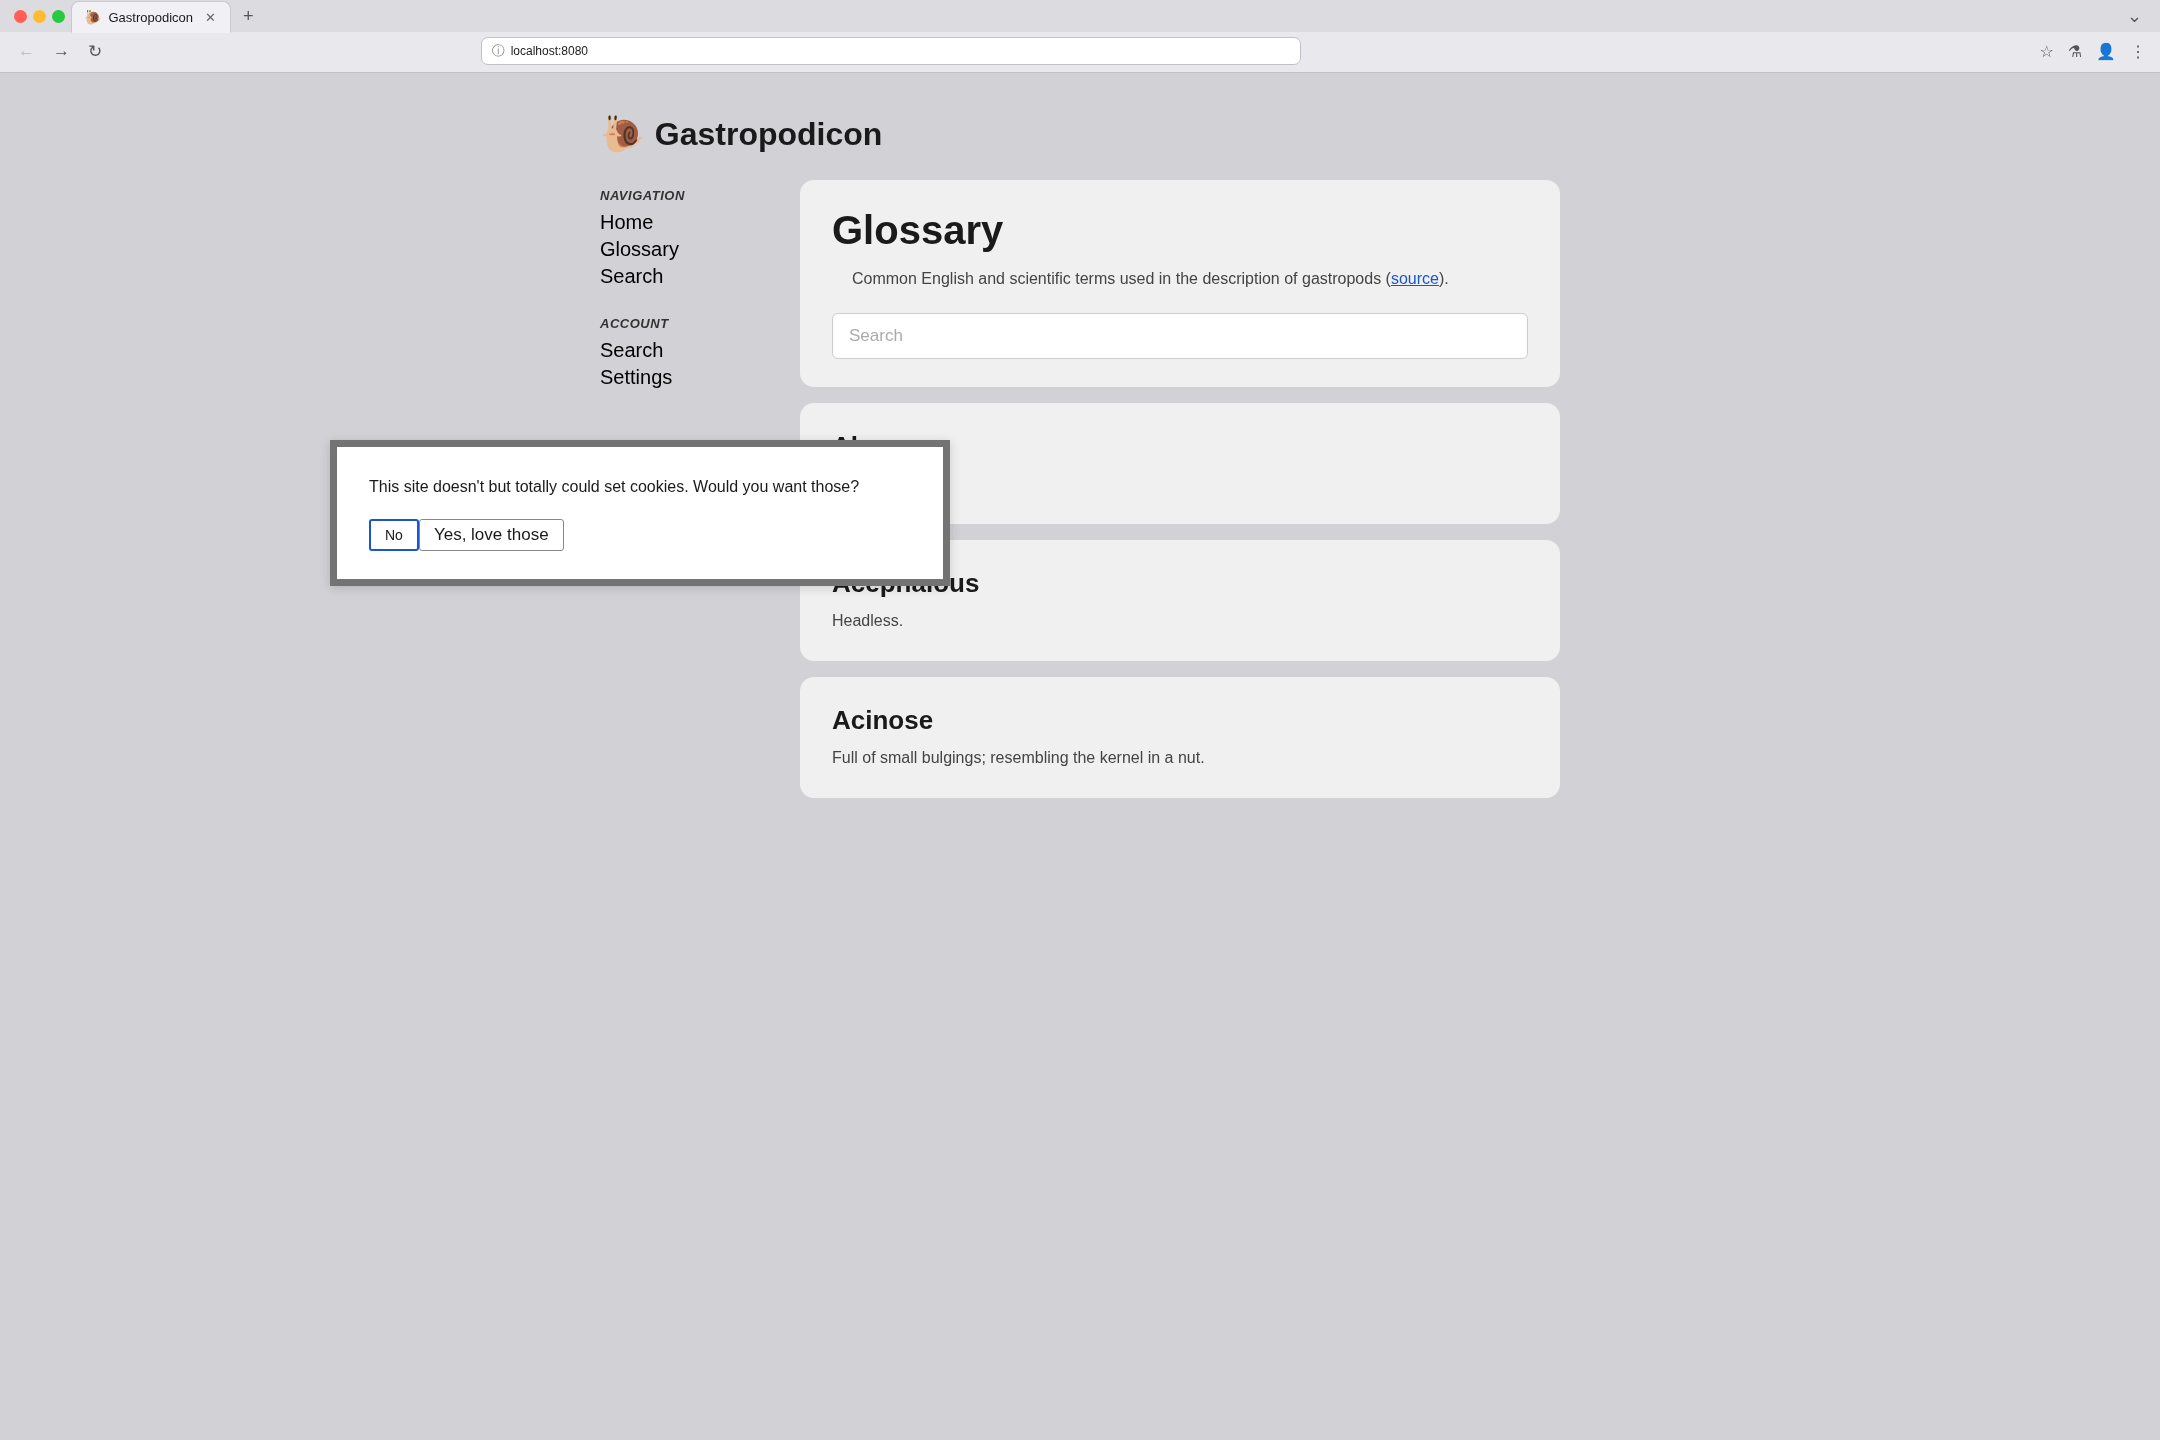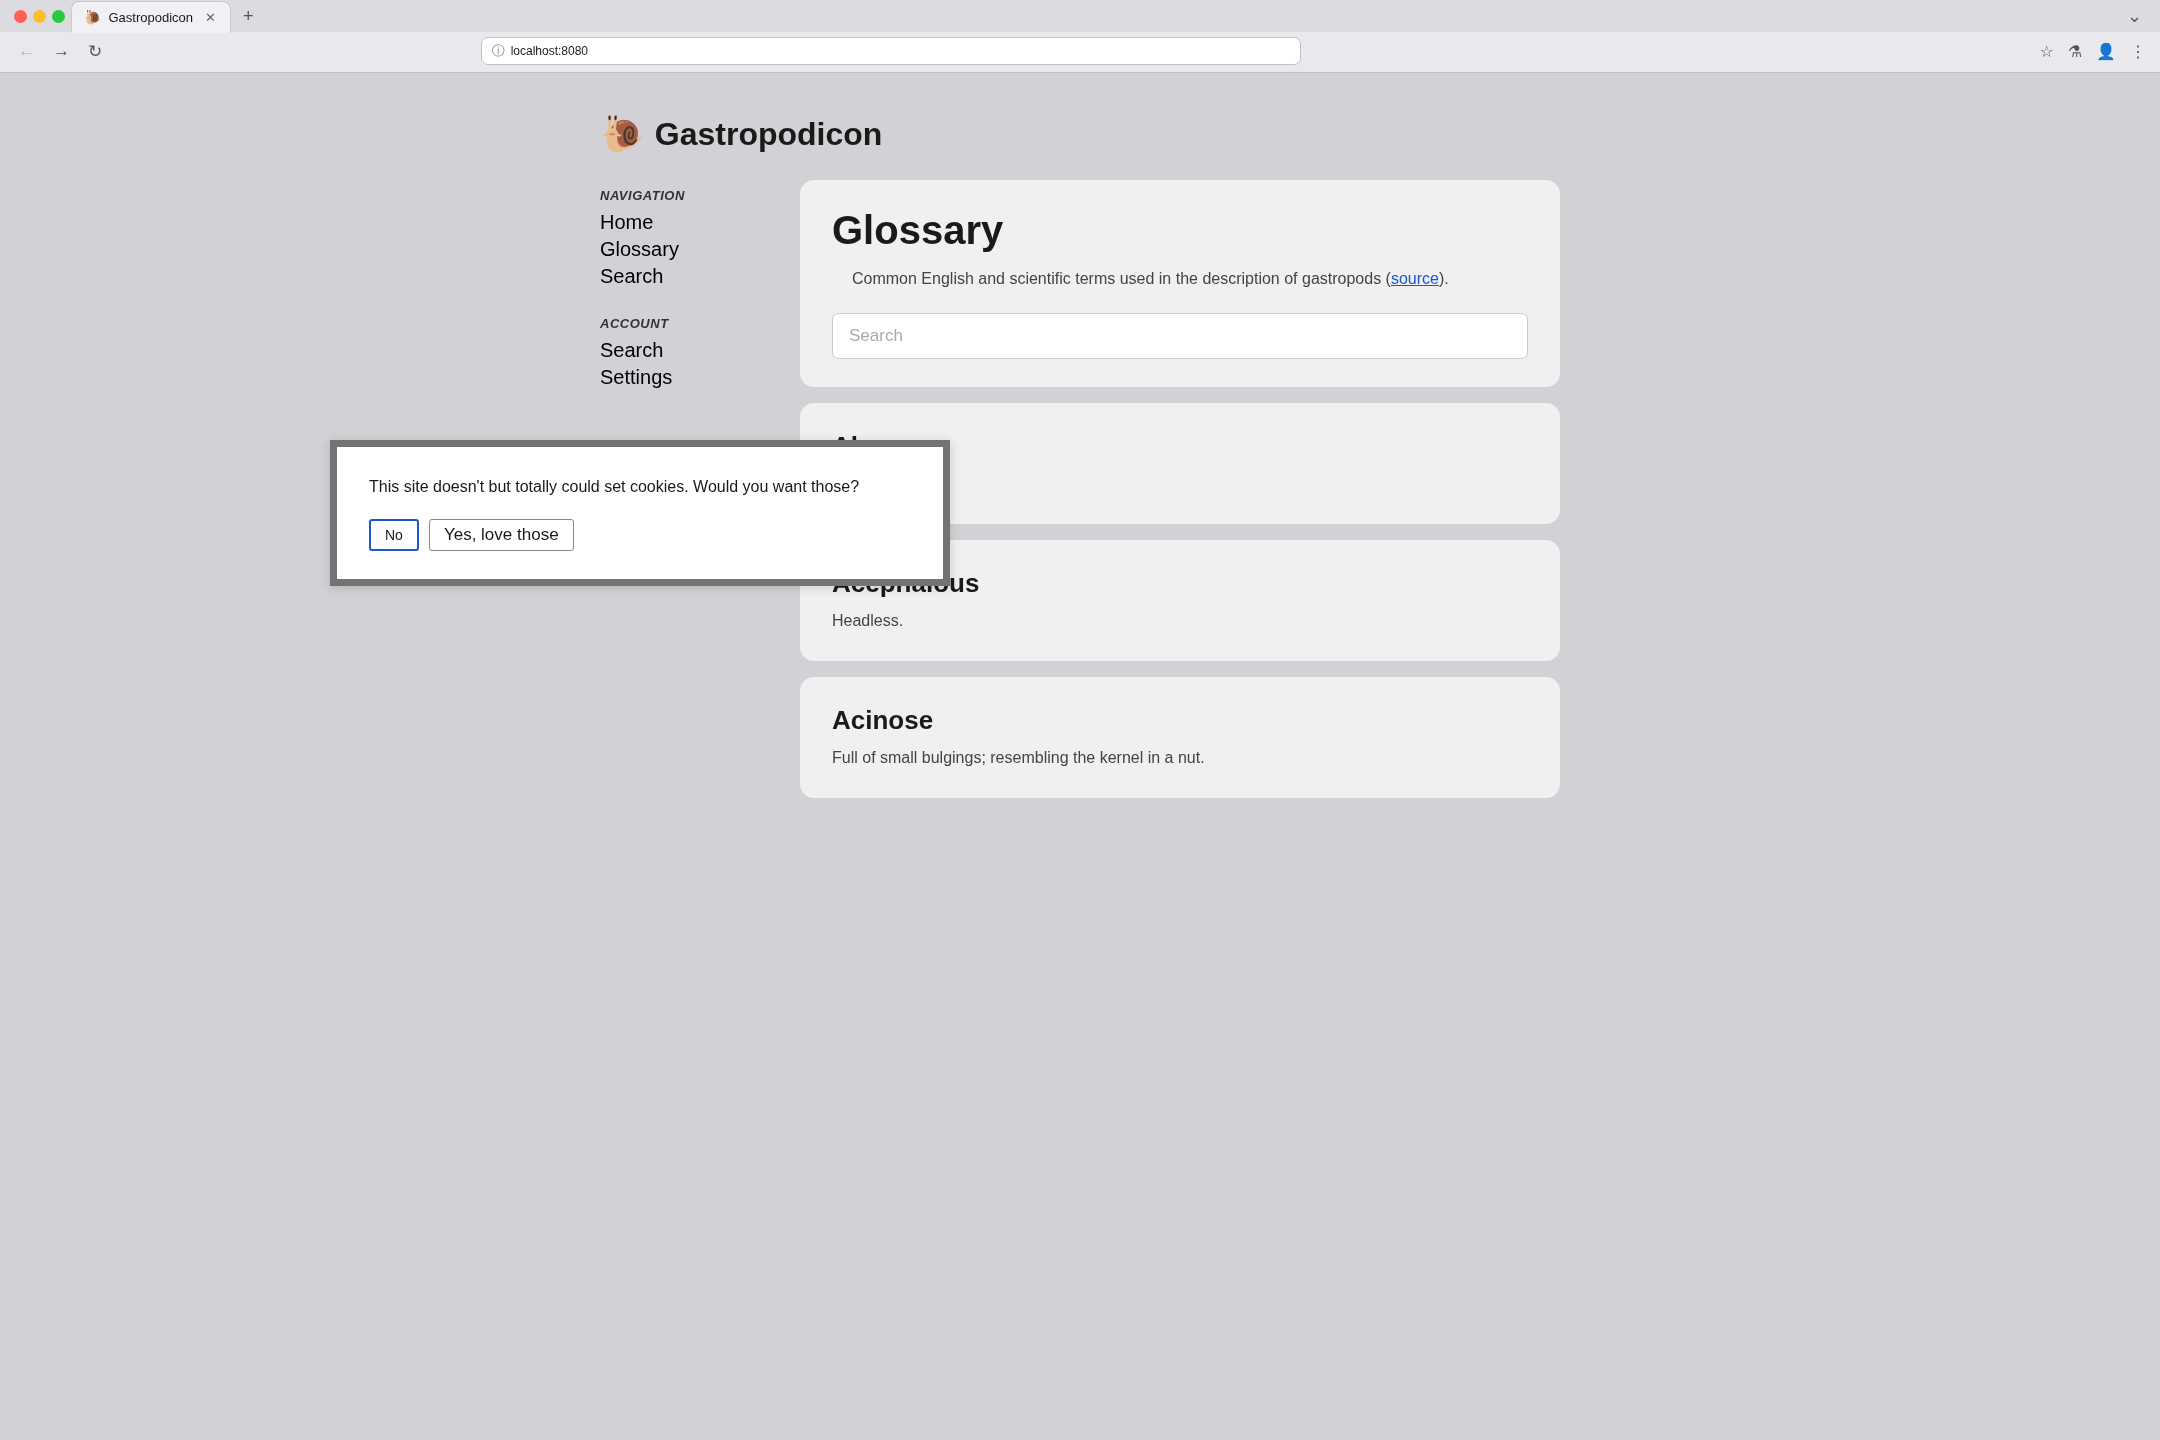--- a/index.html
+++ b/index.html
@@ -284,21 +284,20 @@
 
     .cookie-message {
       font-size: 16px;
       color: #1a1a1a;
       margin-bottom: 20px;
       line-height: 1.5;
     }
 
     .cookie-buttons {
       display: flex;
-      gap: 10px;
     }
 
     .btn-no {
       padding: 5px 14px;
       font-size: 14px;
       background: white;
       border: 2px solid #1a56cc;
       border-radius: 3px;
       color: #1a1a1a;
       cursor: pointer;

